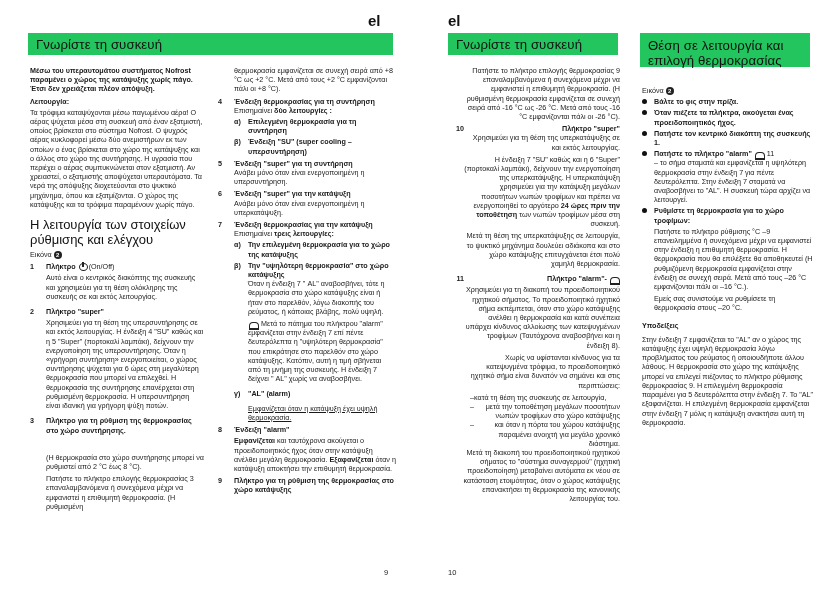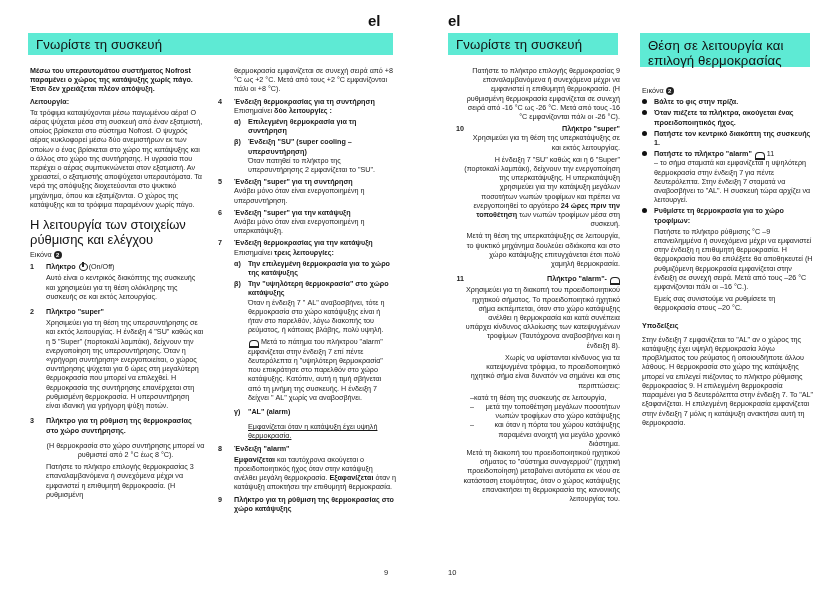--- a/index.html
+++ b/index.html
@@ -4,21 +4,21 @@
 <style>
   * { box-sizing: border-box; margin: 0; padding: 0; }
   html, body { width: 839px; height: 595px; background: #ffffff; overflow: hidden; }
   body { font-family: "Liberation Sans", sans-serif; color: #1a1a1a; position: relative; font-size: 7.2px; line-height: 9.2px; }
   .page { position: absolute; top: 0; height: 595px; }
   .page-left { left: 0; width: 420px; }
   .page-right { left: 420px; width: 419px; }
   .lang { position: absolute; top: 12px; font-weight: bold; font-size: 15px; line-height: 18px; color: #111; }
   .page-left .lang { left: 368px; }
   .page-right .lang { left: 28px; }
-  .section-bar { position: absolute; background: #5eead4; }
+  .section-bar { position: absolute; background: #22c55e; }
   .section-bar .title { position: absolute; left: 8px; font-size: 13.2px; line-height: 15px; color: #111; letter-spacing: 0.1px; }
   .col { position: absolute; }
   p { margin-bottom: 3px; }
   .b { font-weight: bold; }
   .h2 { font-size: 13px; line-height: 15px; font-weight: normal; margin: 8px 0 3px 0; color: #111; }
   .item { display: flex; margin-top: 3px; }
   .item .num { width: 16px; flex: none; font-weight: bold; }
   .item .body { flex: 1; }
   .indent { padding-left: 16px; }
   .sub { display: flex; margin-top: 2px; }
@@ -68,21 +68,21 @@
       <div class="num">2</div>
       <div class="body">
         <div class="b">Πλήκτρο "super"</div>
         <p style="margin-top:2px;">Χρησιμεύει για τη θέση της υπερσυντήρησης σε και εκτός λειτουργίας. Η ένδειξη 4 "SU" καθώς και η 5 "Super" (πορτοκαλί λαμπάκι), δείχνουν την ενεργοποίηση της υπερσυντήρησης. Όταν η «γρήγορη συντήρηση» ενεργοποιείται, ο χώρος συντήρησης ψύχεται για 6 ώρες στη μεγαλύτερη θερμοκρασία που μπορεί να επιλεχθεί. Η θερμοκρασία της συντήρησης επανέρχεται στη ρυθμισμένη θερμοκρασία. Η υπερσυντήρηση είναι ιδανική για γρήγορη ψύξη ποτών.</p>
       </div>
     </div>
     <div class="item">
       <div class="num">3</div>
       <div class="body">
         <div class="b">Πλήκτρο για τη ρύθμιση της θερμοκρασίας στο χώρο συντήρησης.</div>
-        <p style="margin-top:6px;text-align:center;">(Η θερμοκρασία στο χώρο συντήρησης μπορεί να ρυθμιστεί από 2 °C έως 8 °C).</p>
+        <p style="margin-top:18px;">(Η θερμοκρασία στο χώρο συντήρησης μπορεί να ρυθμιστεί από 2 °C έως 8 °C).</p>
         <p>Πατήστε το πλήκτρο επιλογής θερμοκρασίας 3 επαναλαμβανόμενα ή συνεχόμενα μέχρι να εμφανιστεί η επιθυμητή θερμοκρασία. (Η ρυθμισμένη</p>
       </div>
     </div>
   </div>
 
   <div class="col" style="left:218px; top:66px; width:178px;">
     <p class="indent">θερμοκρασία εμφανίζεται σε συνεχή σειρά από +8 °C ως +2 °C. Μετά από τους +2 °C εμφανίζονται πάλι οι +8 °C).</p>
 
     <div class="item">
       <div class="num">4</div>
@@ -90,21 +90,20 @@
         <div class="b">Ένδειξη θερμοκρασίας για τη συντήρηση</div>
         <div><span>Επισημαίνει</span> <span class="b">δύο λειτουργίες :</span></div>
         <div class="sub">
             <div class="lab">α)</div>
             <div class="body b">Επιλεγμένη θερμοκρασία για τη συντήρηση</div>
           </div>
         <div class="sub">
             <div class="lab">β)</div>
             <div class="body">
               <div class="b">Ένδειξη "SU" (super cooling – υπερσυντήρηση)</div>
-              <div>Όταν πατηθεί το πλήκτρο της υπερσυντήρησης 2 εμφανίζεται το "SU".</div>
             </div>
           </div>
       </div>
     </div>
     <div class="item">
       <div class="num">5</div>
       <div class="body">
           <div class="b">Ένδειξη "super" για τη συντήρηση</div>
           <div>Ανάβει μόνο όταν είναι ενεργοποιημένη η υπερσυντήρηση.</div>
         </div>

